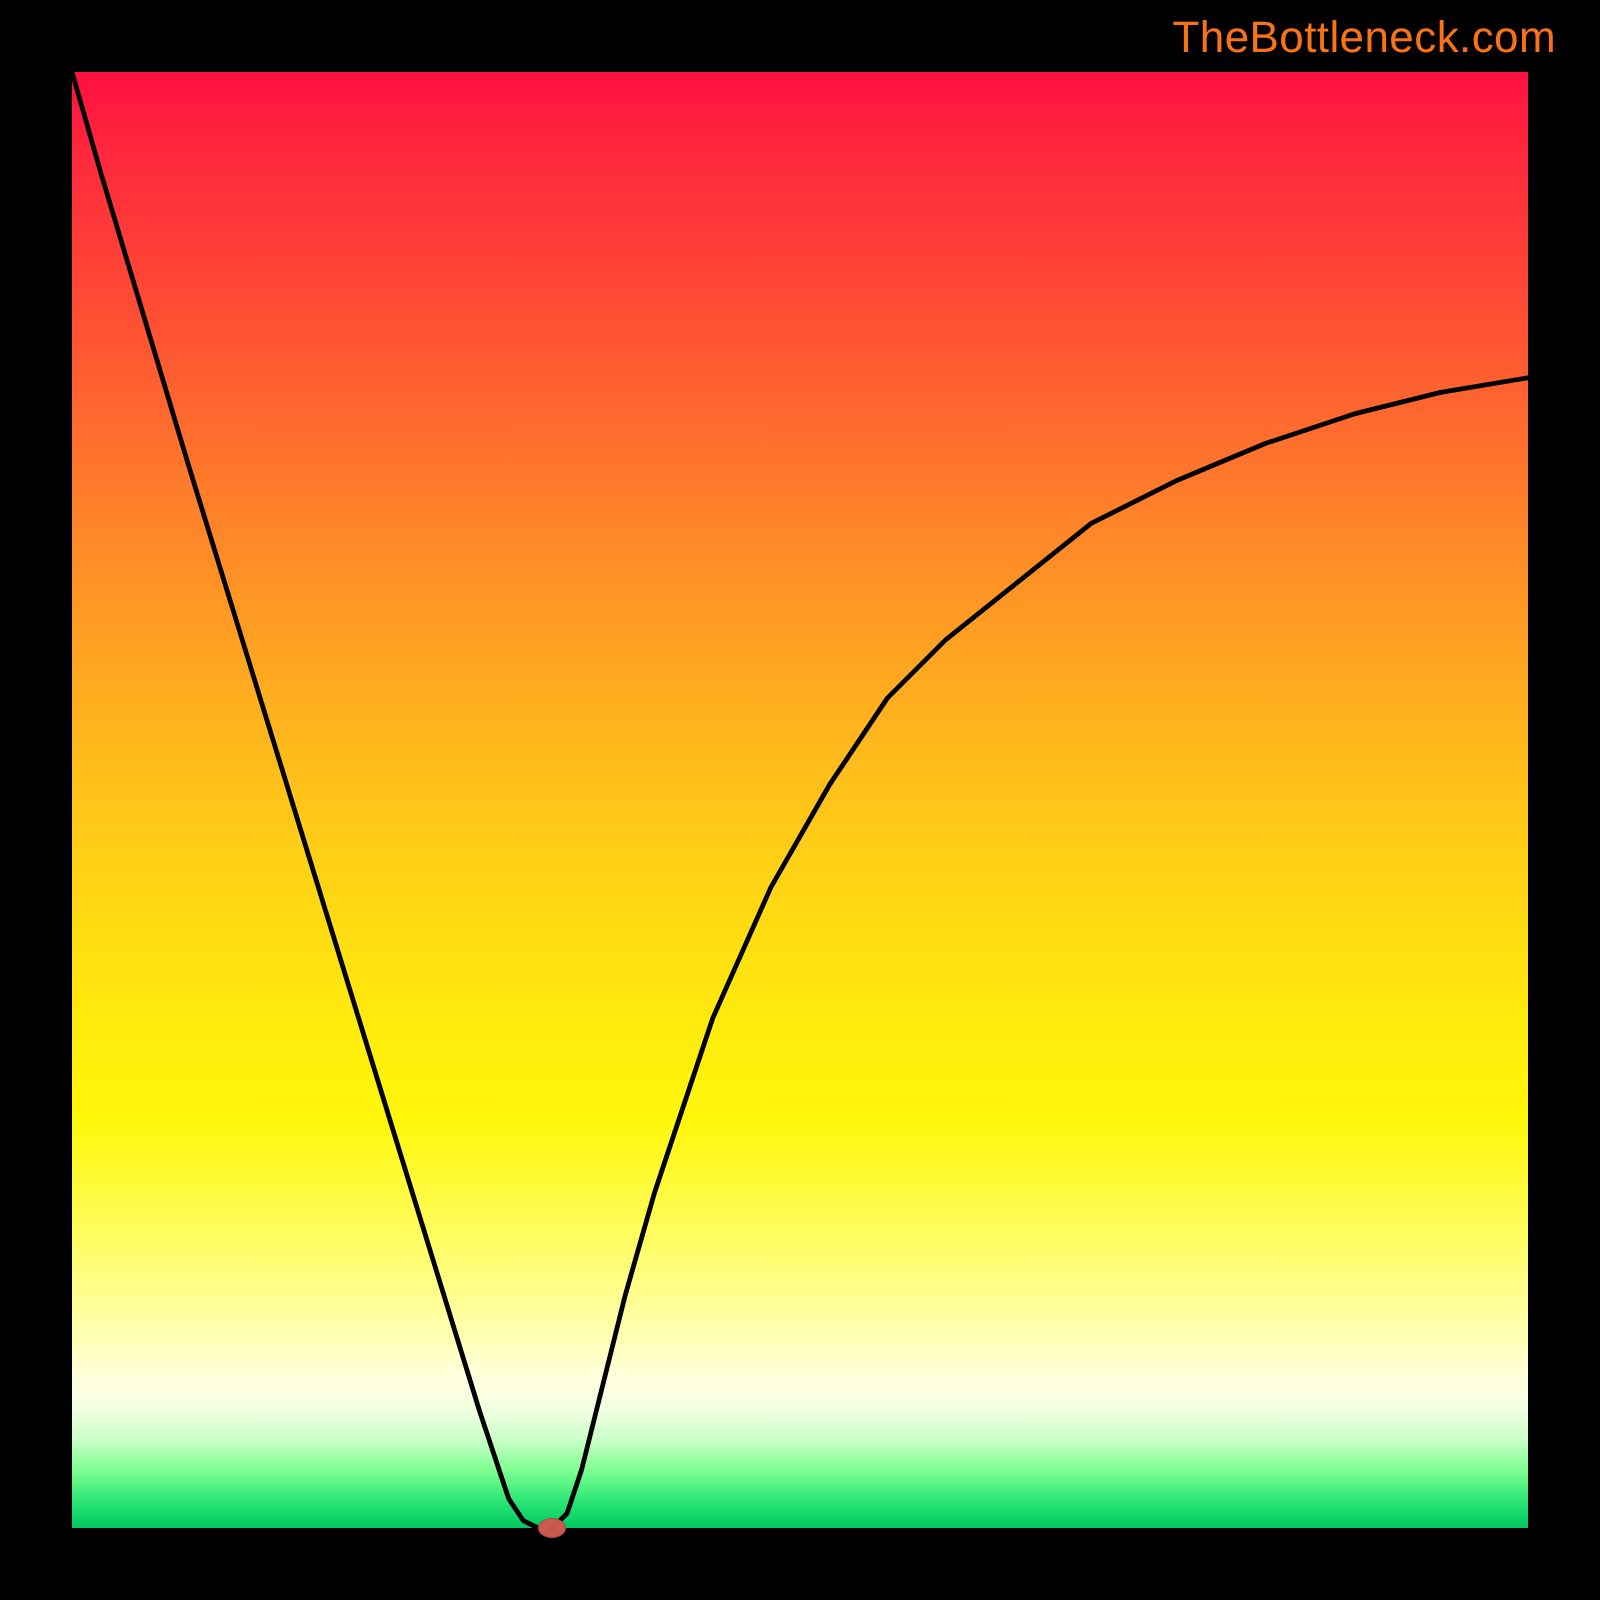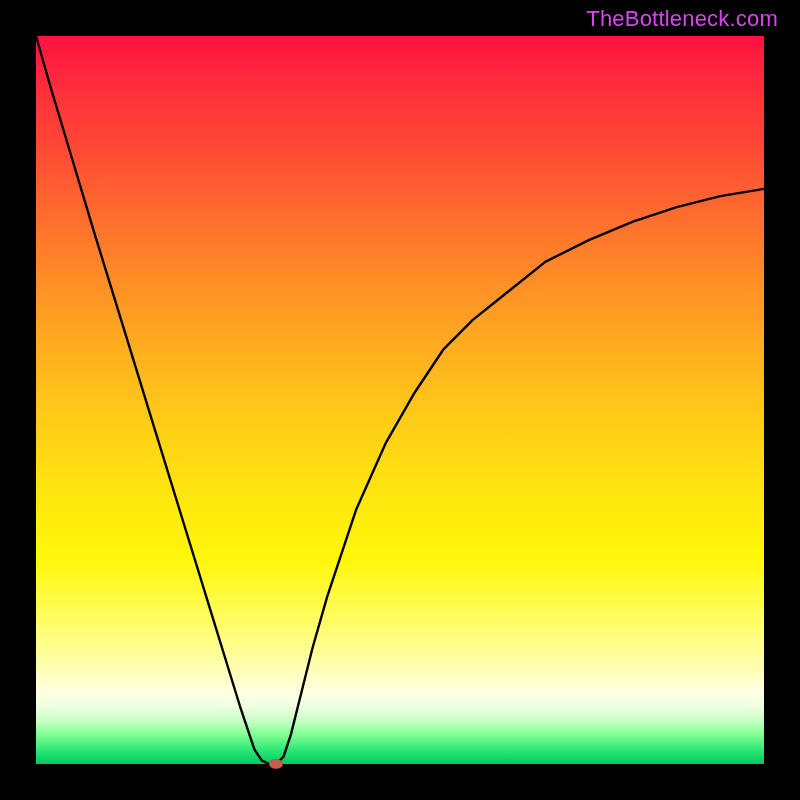--- a/index.html
+++ b/index.html
@@ -42,21 +42,21 @@
       #c8ffc8 94%,
       #80ff90 96%,
       #30e878 98%,
       #00c860 100%
     );
   }
   .watermark {
     position: absolute;
     top: 6px;
     right: 22px;
-    color: #d946ef;
+    color: #f97316;
     font-size: 22px;
     letter-spacing: 0.2px;
     font-weight: 500;
   }
   .curve-svg {
     position: absolute;
     left: 0; top: 0;
     width: 728px;
     height: 728px;
     pointer-events: none;

